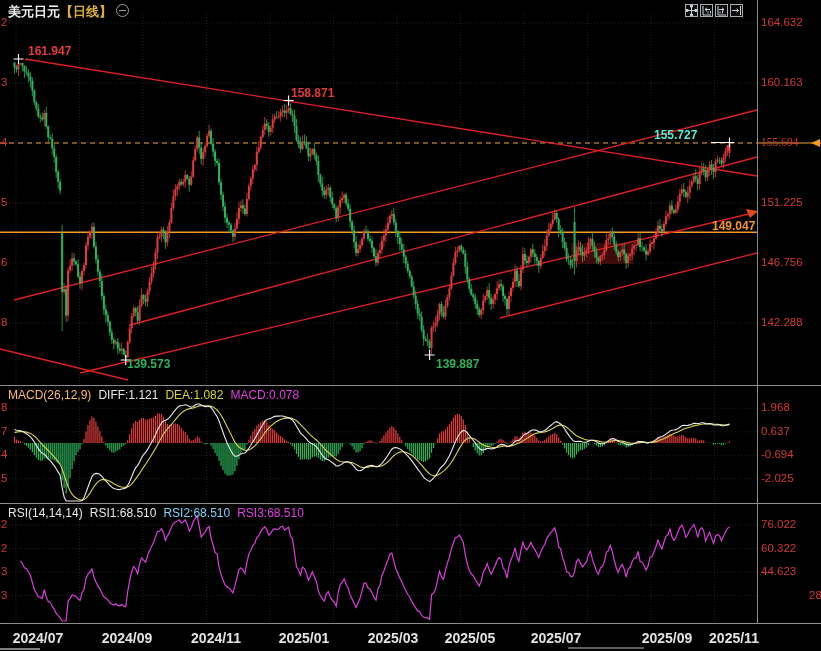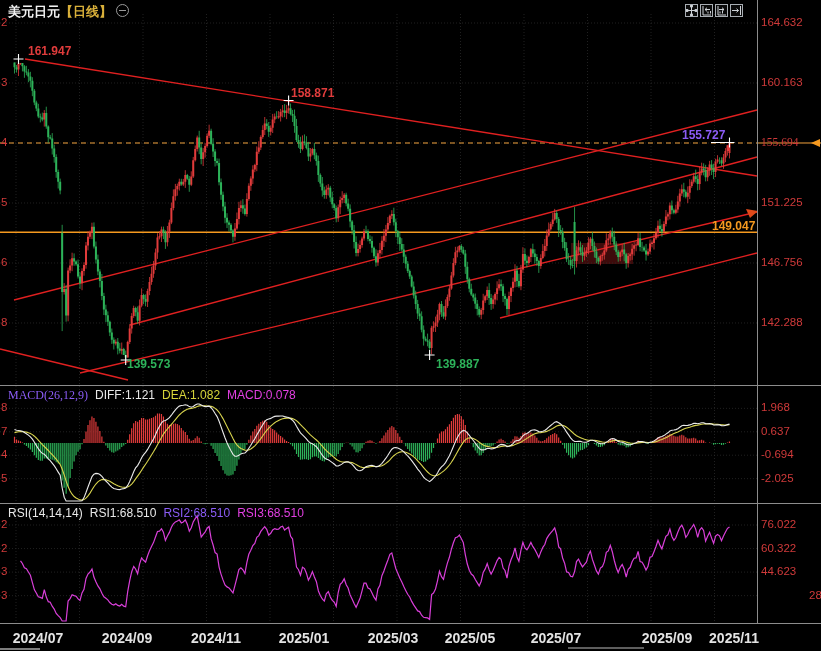--- a/index.html
+++ b/index.html
@@ -103,25 +103,25 @@
       <svg width="11" height="11" viewBox="0 0 11 11">
           <g stroke="#cfd3d8" stroke-width="1" fill="none">
             <line x1="9.5" y1="1" x2="9.5" y2="10"></line>
             <path d="M1 5.5 H7.5 M7.5 5.5 l-2 -1.8 M7.5 5.5 l-2 1.8"></path>
           </g>
         </svg>
     </button>
   </div>
 
   <div class="ind-row" style="top:388px;">
-    <span style="color:#8b5cf6;font-family:Liberation Serif, serif;">MACD(26,12,9)</span><span style="color:#e8e8e8;">DIFF:1.121</span><span style="color:#d6d43a;">DEA:1.082</span><span style="color:#e23fe2;">MACD:0.078</span>
+    <span style="color:#fdba74;">MACD(26,12,9)</span><span style="color:#e8e8e8;">DIFF:1.121</span><span style="color:#d6d43a;">DEA:1.082</span><span style="color:#e23fe2;">MACD:0.078</span>
   </div>
 
   <div class="ind-row" style="top:506px;">
-    <span style="color:#e8e8e8;">RSI(14,14,14)</span><span style="color:#e8e8e8;">RSI1:68.510</span><span style="color:#8b5cf6;">RSI2:68.510</span><span style="color:#e23fe2;">RSI3:68.510</span>
+    <span style="color:#e8e8e8;">RSI(14,14,14)</span><span style="color:#e8e8e8;">RSI1:68.510</span><span style="color:#7dd3fc;">RSI2:68.510</span><span style="color:#e23fe2;">RSI3:68.510</span>
   </div>
 
 
   <div id="overlay-labels">
       <div class="axis-label" style="top:16px;">164.632</div>
       <div class="left-digit" style="top:16px;">2</div>
       <div class="axis-label" style="top:75.99855949999991px;">160.163</div>
       <div class="left-digit" style="top:75.99855949999991px;">3</div>
       <div class="axis-label" style="top:135.99711900000023px;font-family:Liberation Serif, serif;">155.694</div>
       <div class="left-digit" style="top:135.99711900000023px;">4</div>
@@ -151,21 +151,21 @@
       <div class="date-label" style="left:96px;">2024/09</div>
       <div class="date-label" style="left:185px;">2024/11</div>
       <div class="date-label" style="left:273px;">2025/01</div>
       <div class="date-label" style="left:362px;">2025/03</div>
       <div class="date-label" style="left:439px;">2025/05</div>
       <div class="date-label" style="left:525px;">2025/07</div>
       <div class="date-label" style="left:636px;">2025/09</div>
       <div class="date-label" style="left:703px;">2025/11</div>
       <div class="anno" style="left:28px;top:44px;color:#e03c3c;">161.947</div>
       <div class="anno" style="left:291px;top:86px;color:#e03c3c;">158.871</div>
-      <div class="anno" style="left:682px;top:128px;color:#8b5cf6;">155.727</div>
+      <div class="anno" style="left:654px;top:128px;color:#5eead4;">155.727</div>
       <div class="anno" style="left:712px;top:219px;color:#f5991f;">149.047</div>
       <div class="anno" style="left:127px;top:357px;color:#2db35a;">139.573</div>
       <div class="anno" style="left:436px;top:357px;color:#2db35a;">139.887</div>
     </div>
 
   <div class="scrollbit" style="left:0;top:648px;width:40px;height:2px;"></div>
   <div class="scrollbit" style="left:568px;top:647px;width:76px;height:2px;background:#5e5e5e;"></div>
 </div>
 
 </body></html>

